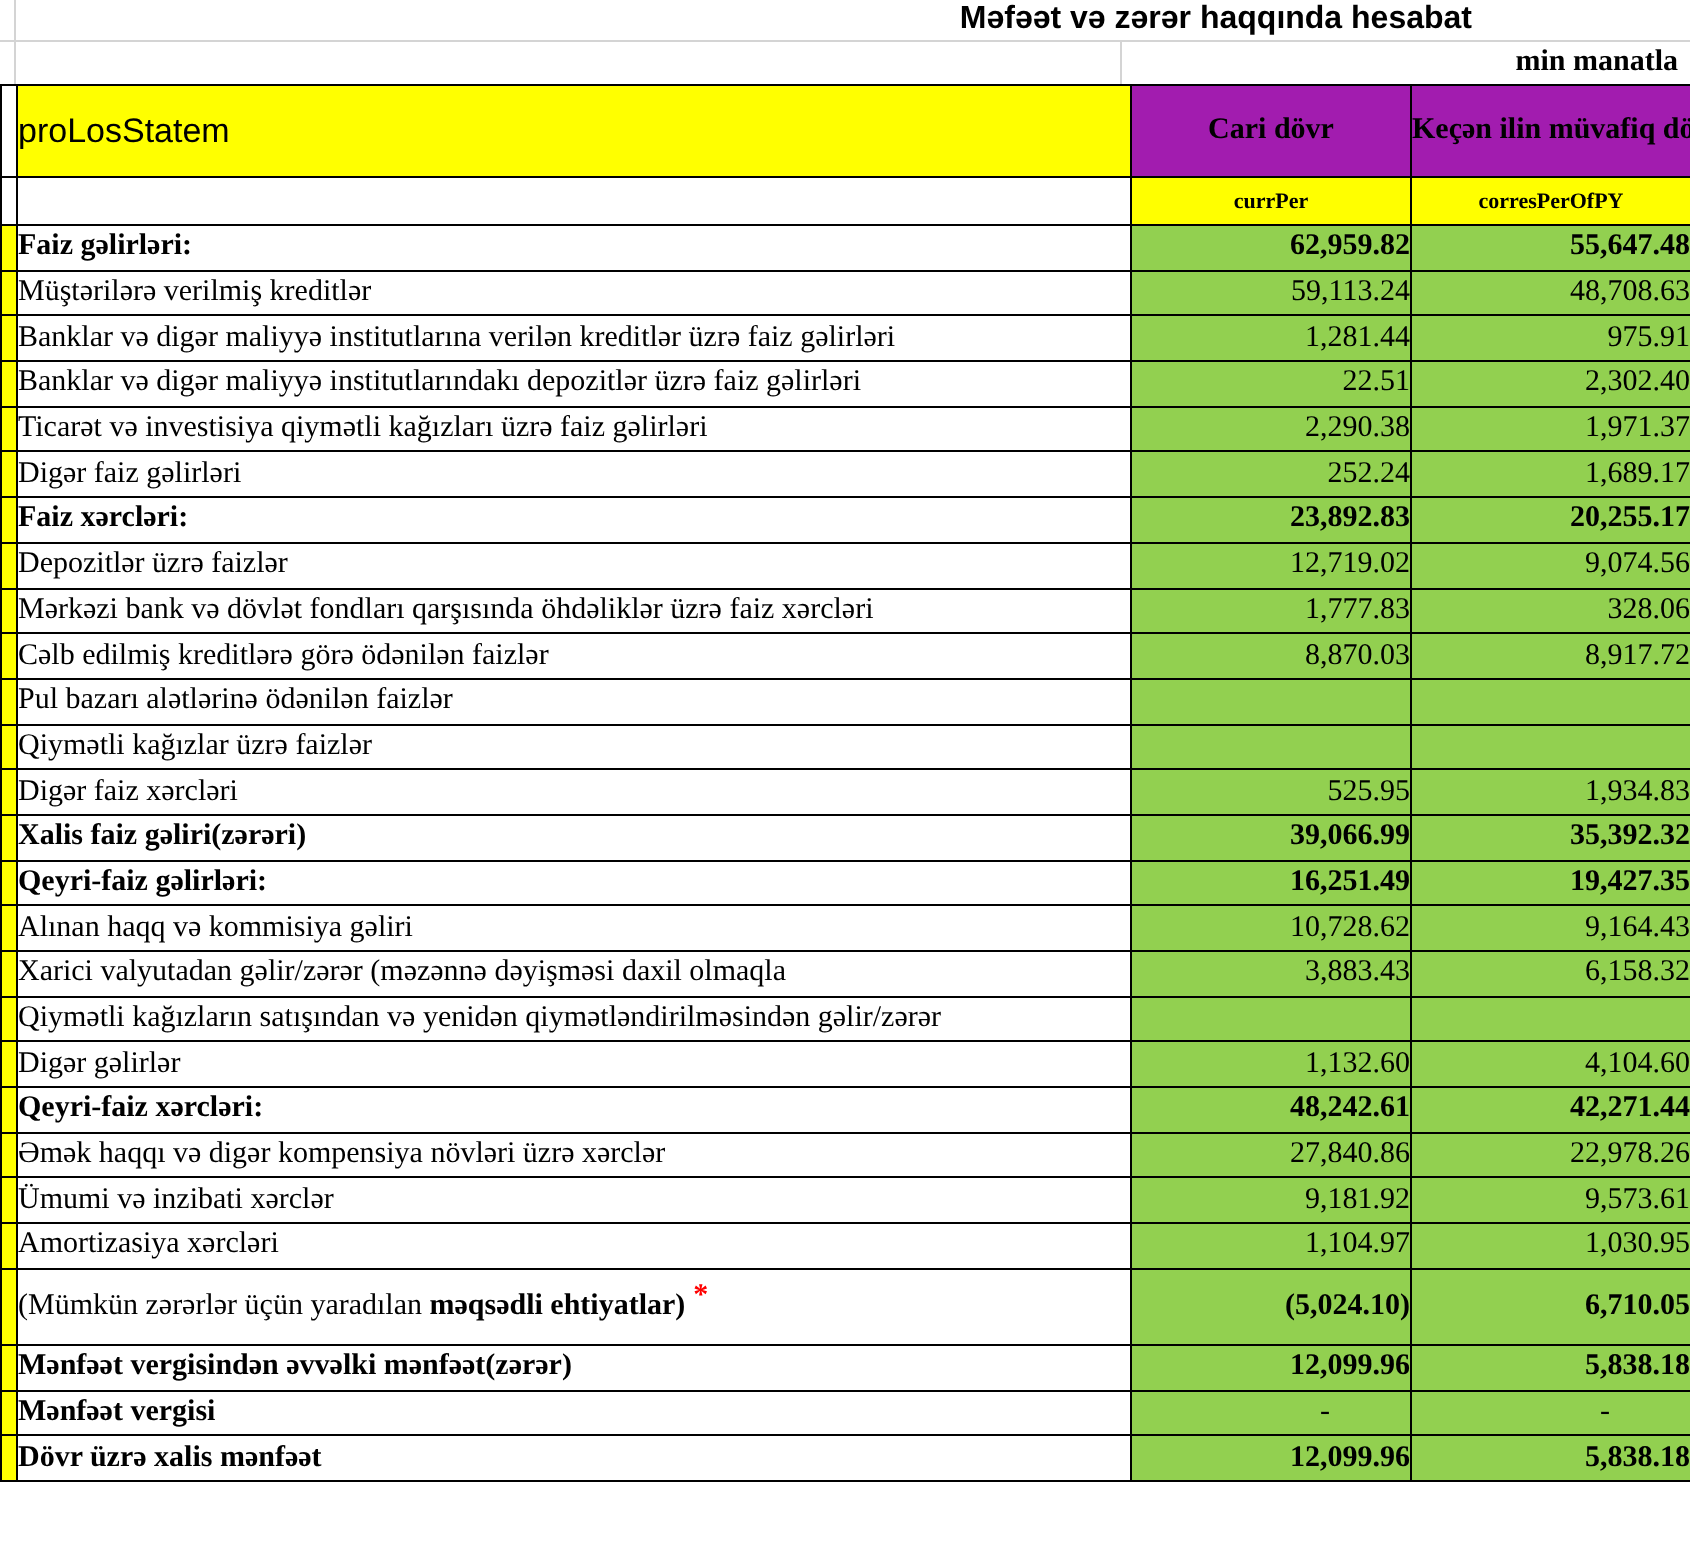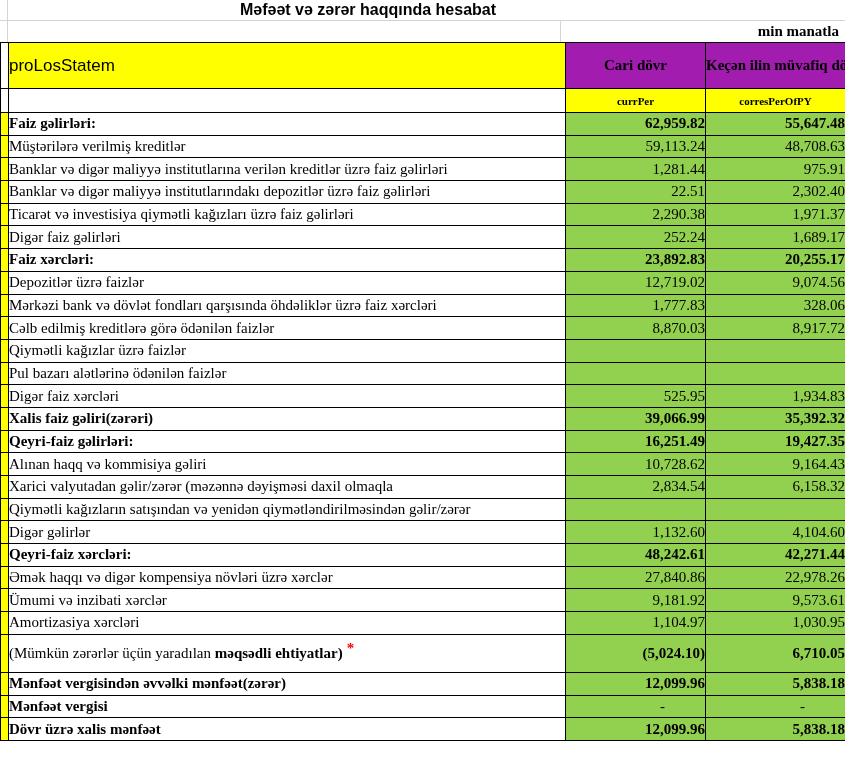--- a/index.html
+++ b/index.html
@@ -1,18 +1,18 @@
 <!DOCTYPE html>
 <html><head>
 <meta charset="utf-8">
 <style>
   html,body{margin:0;padding:0;background:#fff;}
   .sheet{position:relative;width:845px;height:777px;background:#ffffff;
          font-family:"Liberation Serif",serif;overflow:hidden;}
-  .top-title{position:absolute;top:0;left:0;width:736px;height:20px;text-align:center;
+  .top-title{position:absolute;top:0;left:0;width:736px;height:20px;text-align:right;
              font-family:"Liberation Sans",sans-serif;font-weight:bold;font-size:16px;
              line-height:20px;color:#000;}
   .hline{position:absolute;top:20px;left:0;width:845px;height:1px;background:#d4d4d4;}
   .vline{position:absolute;width:1px;background:#d4d4d4;}
   .unit-row{position:absolute;top:21px;left:0;width:839px;height:21px;text-align:right;
             font-weight:bold;font-size:15px;line-height:21px;color:#000000;}
   table.pnl{position:absolute;top:42px;left:0;width:845px;border-collapse:collapse;
             table-layout:fixed;}
   table.pnl td{border:1px solid #000;padding:0;overflow:hidden;white-space:nowrap;
                vertical-align:middle;color:#000;}
@@ -124,27 +124,27 @@
           <td class="val">328.06</td>
         </tr>
         <tr>
           <td class="marker"></td>
           <td class="label"><span>Cəlb edilmiş kreditlərə görə ödənilən faizlər</span></td>
           <td class="val">8,870.03</td>
           <td class="val">8,917.72</td>
         </tr>
         <tr>
           <td class="marker"></td>
+          <td class="label"><span>Pul bazarı alətlərinə ödənilən faizlər</span></td>
+          <td class="val"></td>
+          <td class="val"></td>
+        </tr>
+        <tr>
+          <td class="marker"></td>
           <td class="label"><span>Qiymətli kağızlar üzrə faizlər</span></td>
-          <td class="val"></td>
-          <td class="val"></td>
-        </tr>
-        <tr>
-          <td class="marker"></td>
-          <td class="label"><span>Pul bazarı alətlərinə ödənilən faizlər</span></td>
           <td class="val"></td>
           <td class="val"></td>
         </tr>
         <tr>
           <td class="marker"></td>
           <td class="label"><span>Digər faiz xərcləri</span></td>
           <td class="val">525.95</td>
           <td class="val">1,934.83</td>
         </tr>
         <tr class="lb vb">
@@ -161,21 +161,21 @@
         </tr>
         <tr>
           <td class="marker"></td>
           <td class="label"><span>Alınan haqq və kommisiya gəliri</span></td>
           <td class="val">10,728.62</td>
           <td class="val">9,164.43</td>
         </tr>
         <tr>
           <td class="marker"></td>
           <td class="label"><span>Xarici valyutadan gəlir/zərər (məzənnə dəyişməsi daxil olmaqla</span></td>
-          <td class="val">2,834.54</td>
+          <td class="val">3,883.43</td>
           <td class="val">6,158.32</td>
         </tr>
         <tr>
           <td class="marker"></td>
           <td class="label"><span>Qiymətli kağızların satışından və yenidən qiymətləndirilməsindən gəlir/zərər</span></td>
           <td class="val"></td>
           <td class="val"></td>
         </tr>
         <tr>
           <td class="marker"></td>

